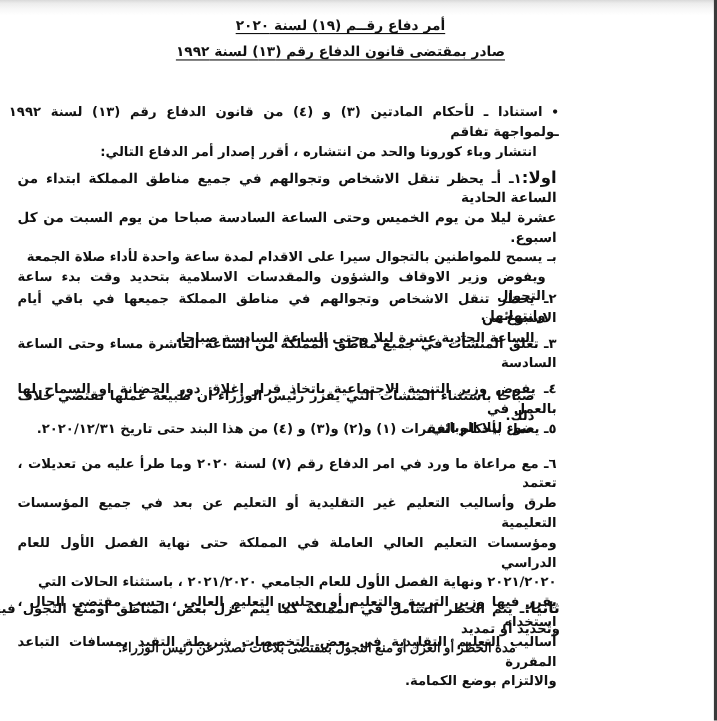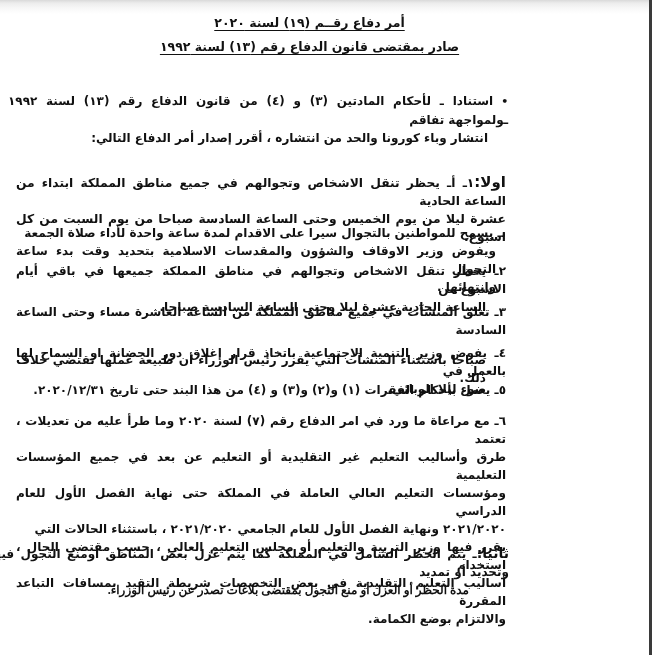--- a/index.html
+++ b/index.html
@@ -43,21 +43,21 @@
       white-space: normal;
     }
     .blk p { margin: 0; }
     .bullet-dot { display: inline-block; margin-left: 8px; font-size: 11px; }
 
     
     .intro { top: 92px; right: 111px; width: 500px; }
     .intro .l2 { padding-right: 20px; }
 
     
-    .s1 { top: 152px; right: 113px; width: 490px; font-size: 12.3px; margin-top: 21px; }
+    .s1 { top: 152px; right: 113px; width: 490px; font-size: 12.3px; }
     .s1 .lbl { font-size: 15px; }
     .s1b { top: 200px; right: 113px; width: 490px; margin-top: 24px; }
     .s1b .cont { padding-right: 10px; }
     .s2 { top: 262px; right: 113px; width: 490px; }
     .s2 .cont { padding-right: 20px; }
     .s3 { top: 303px; right: 113px; width: 490px; }
     .s3 .cont { padding-right: 20px; margin-top: 12px; }
     .s4 { top: 344px; right: 113px; width: 490px; }
     .s4 .cont { padding-right: 20px; }
     .s5 { top: 381px; right: 113px; width: 490px; }

